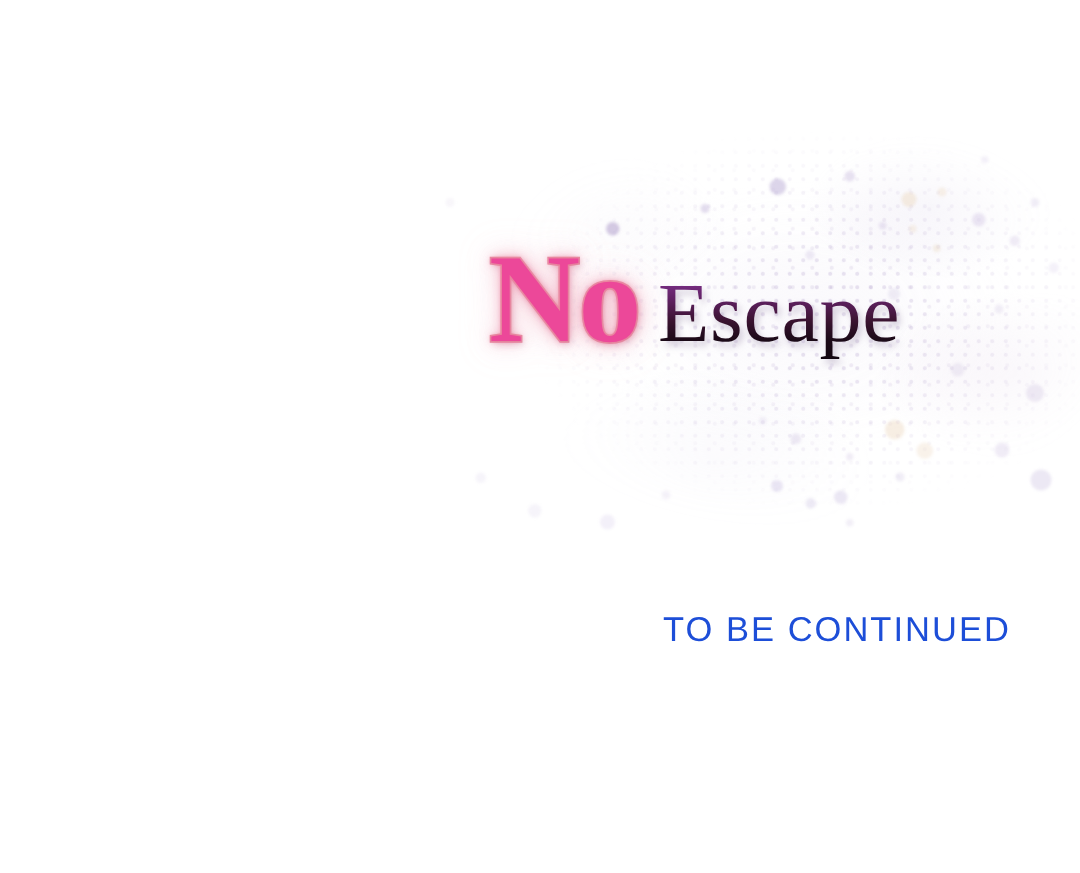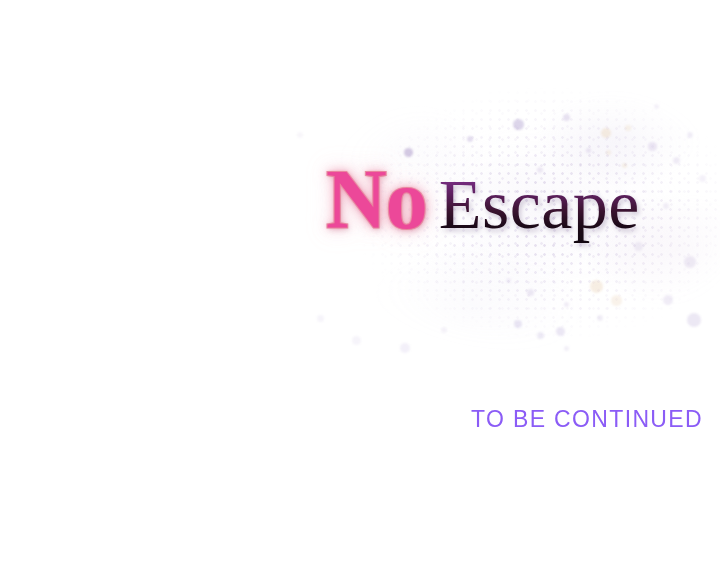--- a/index.html
+++ b/index.html
@@ -95,21 +95,21 @@
       0 0 3px rgba(233,120,150,0.95),
       0 0 8px rgba(236,140,168,0.75),
       0 0 16px rgba(240,165,188,0.55),
       0 0 26px rgba(244,190,208,0.40),
       2px 3px 4px rgba(150,110,125,0.18);
     vertical-align: baseline;
   }
 
   .word-escape {
     font-family: "Liberation Serif", "DejaVu Serif", serif;
-    font-size: 70px;
+    font-size: 56px;
     font-weight: 400;
     letter-spacing: 0.5px;
     margin-left: 12px;
     background: linear-gradient(180deg,
         #8a3f9e 0%,
         #7a2f86 16%,
         #5e2060 36%,
         #3a1330 58%,
         #1c0a18 78%,
         #120710 100%);
@@ -117,27 +117,27 @@
     background-clip: text;
     color: transparent;
     -webkit-text-fill-color: transparent;
     filter: drop-shadow(2px 3px 2.5px rgba(120,100,140,0.35));
     vertical-align: baseline;
   }
 
   
   .tbc {
     position: absolute;
-    left: 471px;
+    left: 442px;
     top: 406px;
     font-family: "Liberation Sans", "DejaVu Sans", sans-serif;
     font-size: 23px;
     font-weight: 400;
     letter-spacing: 1.35px;
-    color: #8b5cf6;
+    color: #1d4ed8;
     white-space: nowrap;
   }
 </style>
 </head>
 <body>
 
 <div class="page">
 
   <div class="bg-texture">
     <div class="bg-wash"></div>

